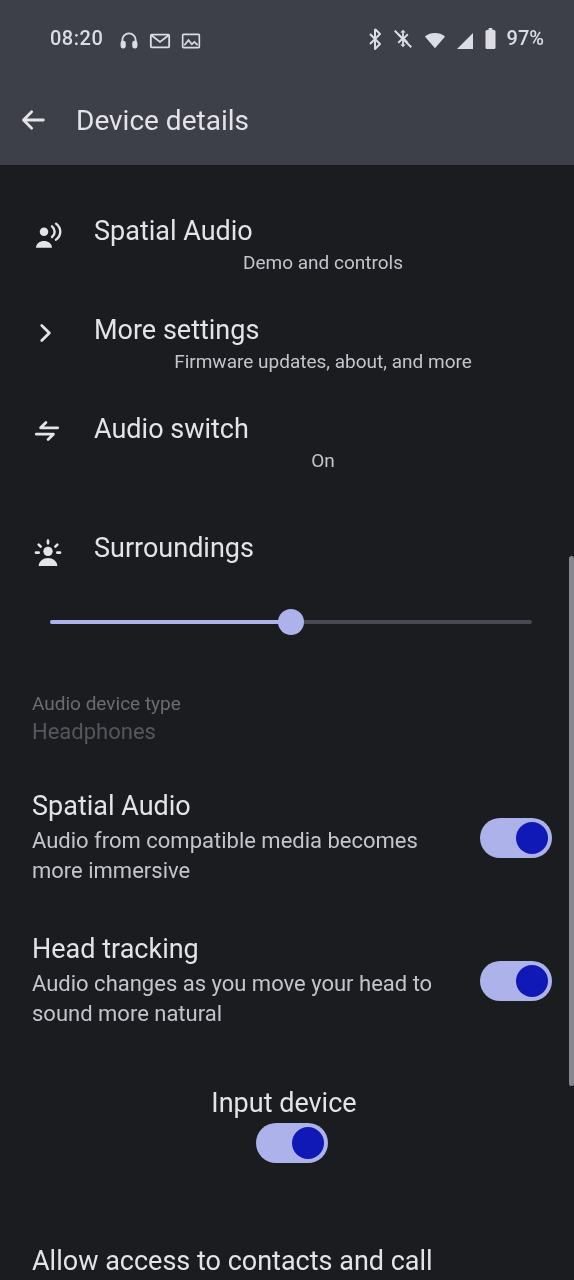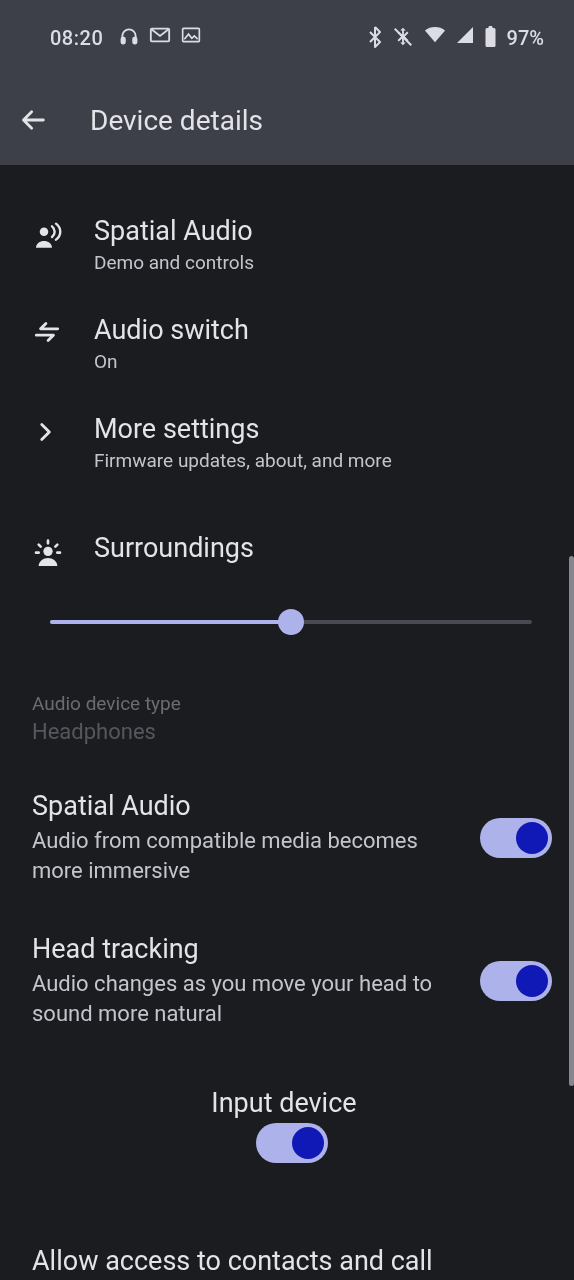--- a/index.html
+++ b/index.html
@@ -15,30 +15,30 @@
     height: 75px;
     background: #3d4049;
     display: flex;
     align-items: center;
     justify-content: space-between;
     padding: 0 30px 0 50px;
     font-size: 20px;
     font-weight: 500;
     color: #dcdde4;
   }
-  .status-left, .status-right { display: flex; align-items: flex-start; gap: 10px; }
+  .status-left, .status-right { display: flex; align-items: flex-end; gap: 10px; }
   .status-left .time { margin-right: 6px; letter-spacing: 0.5px; font-weight: 500;}
   .status-right svg { display:block; }
   .app-bar {
     height: 90px;
     background: #3d4049;
     display: flex;
     align-items: center;
     padding: 0 20px;
-    gap: 42px;
+    gap: 28px;
   }
   .app-bar .title {
     font-size: 28px;
     font-weight: 400;
     color: #e3e3e8;
   }
   .content {
     background: #1a1c20;
     padding-top: 30px;
   }
@@ -58,20 +58,21 @@
   .row .text-slot { flex: 1; }
   .row .title-line {
     font-size: 27px;
     font-weight: 400;
     color: #e3e3e8;
     margin-bottom: 4px;
   }
   .row .sub-line {
     font-size: 19px;
     color: #c4c5cc;
+    text-align: center;
   }
   .section-row { padding-top: 40px; padding-bottom: 15px;}
   .section-row .title-line { font-size: 27px; }
   .slider-wrap {
     padding: 35px 42px 50px 50px;
   }
   .slider-track {
     position: relative;
     height: 4px;
     background: #4a4b52;
@@ -236,43 +237,43 @@
     </div>
     <div class="text-slot">
       <div class="title-line">Spatial Audio</div>
       <div class="sub-line">Demo and controls</div>
     </div>
   </div>
 
   <div class="row">
     <div class="icon-slot">
       <span>
+        <svg class="icon" width="26" height="26" viewBox="0 0 24 24" fill="none" stroke="#e3e3e8" stroke-width="2.6" stroke-linecap="round" stroke-linejoin="round">
+            <path d="M9 5l7 7-7 7"></path>
+          </svg>
+      </span>
+    </div>
+    <div class="text-slot">
+      <div class="title-line">More settings</div>
+      <div class="sub-line">Firmware updates, about, and more</div>
+    </div>
+  </div>
+
+  <div class="row">
+    <div class="icon-slot">
+      <span>
         <svg class="icon" width="30" height="24" viewBox="0 0 28 20" fill="none" stroke="#e3e3e8" stroke-width="2.6" stroke-linecap="round" stroke-linejoin="round">
             <path d="M4 13h16l-5 5"></path>
             <path d="M24 7H8l5-5"></path>
           </svg>
       </span>
     </div>
     <div class="text-slot">
       <div class="title-line">Audio switch</div>
       <div class="sub-line">On</div>
-    </div>
-  </div>
-
-  <div class="row">
-    <div class="icon-slot">
-      <span>
-        <svg class="icon" width="26" height="26" viewBox="0 0 24 24" fill="none" stroke="#e3e3e8" stroke-width="2.6" stroke-linecap="round" stroke-linejoin="round">
-            <path d="M9 5l7 7-7 7"></path>
-          </svg>
-      </span>
-    </div>
-    <div class="text-slot">
-      <div class="title-line">More settings</div>
-      <div class="sub-line">Firmware updates, about, and more</div>
     </div>
   </div>
 
   <div class="row section-row">
     <div class="icon-slot">
       <span>
         <svg class="icon" width="32" height="32" viewBox="0 0 24 24" fill="#e3e3e8">
             <circle cx="12" cy="10" r="3.5"></circle>
             <path d="M5 21c0-3.5 3.5-6 7-6s7 2.5 7 6z"></path>
             <path d="M12 2v2M5 5l1.5 1.5M19 5l-1.5 1.5M3 11h2M19 11h2" stroke="#e3e3e8" stroke-width="2" stroke-linecap="round"></path>

